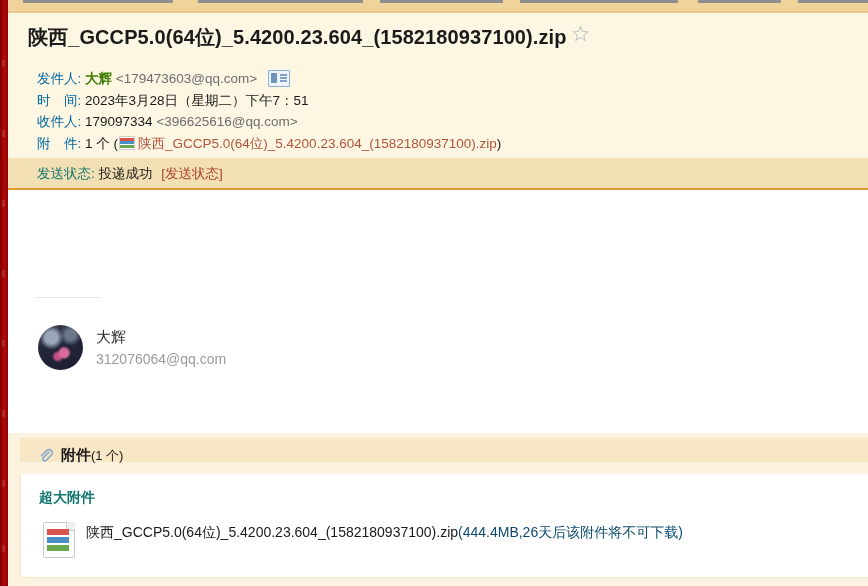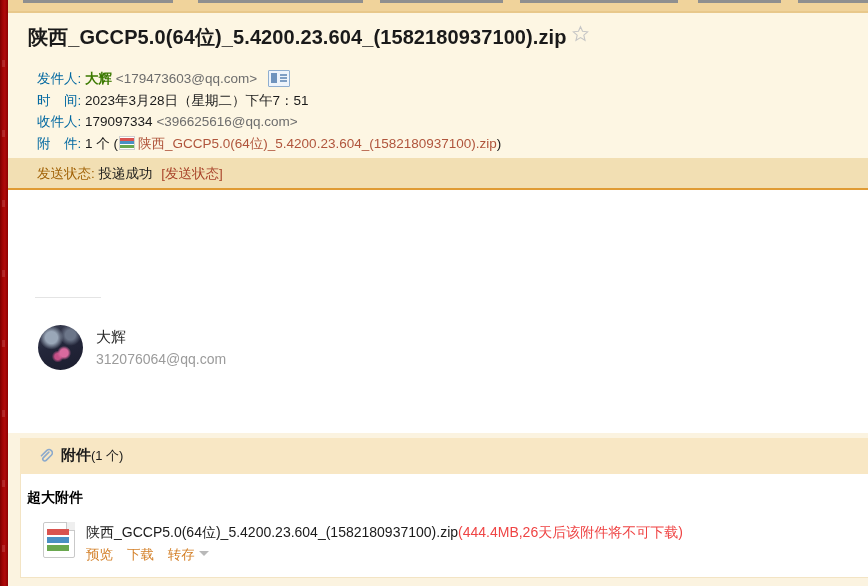--- a/index.html
+++ b/index.html
@@ -67,21 +67,21 @@
     margin:0 3px 0 1px;position:relative;background:#fff;border:1px solid #cfcfcf;
   }
   .zip-mini i{position:absolute;left:0;right:0;height:3px;display:block;}
   
   .status-bar{
     position:absolute;left:8px;top:158px;right:0;height:32px;
     background:#f2dfb3;border-bottom:2px solid #e09b34;
     box-sizing:border-box;
   }
   .status-bar .inner{position:absolute;left:29px;top:7px;font-size:13.5px;white-space:nowrap;}
-  .status-label{color:#a16207;}
+  .status-label{color:#0f766e;}
   .status-value{color:#1a1a1a;}
   .status-link{color:#a8432a;margin-left:5px;}
   
   .mail-body{
     position:absolute;left:8px;top:192px;right:0;height:234px;background:#ffffff;
   }
   .sig-rule{
     position:absolute;left:27px;top:105px;width:66px;height:1px;background:#e4e4e4;
   }
   .sig-card{position:absolute;left:30px;top:133px;}
@@ -97,50 +97,50 @@
   }
   .sig-text{margin-left:58px;padding-top:2px;}
   .sig-name{font-size:15px;color:#2b2b2b;line-height:20px;}
   .sig-mail{font-size:14px;color:#9b9b9b;line-height:24px;}
   
   .att-panel{
     position:absolute;left:8px;top:433px;right:0;bottom:0;
     background:#fbf3e0;
   }
   .att-head{
-    position:absolute;left:12px;top:5px;right:0;height:36px;
+    position:absolute;left:12px;top:5px;right:0;height:24px;
     background:#f8e7c4;
   }
   .att-head .ah-in{position:absolute;left:18px;top:8px;white-space:nowrap;}
   .clip-icon{display:inline-block;vertical-align:-3px;margin-right:4px;}
   .att-head-title{font-size:15px;font-weight:bold;color:#1a1a1a;}
   .att-head-count{font-size:13px;color:#1a1a1a;font-weight:normal;}
   .att-list{
     position:absolute;left:12px;top:41px;right:0;bottom:8px;
     background:#ffffff;border-left:1px solid #f3e4c4;border-bottom:1px solid #f3e4c4;
     box-sizing:border-box;
   }
   .att-group-title{
-    position:absolute;left:6px;top:15px;
-    font-size:14px;font-weight:bold;color:#000000;
+    position:absolute;left:18px;top:15px;
+    font-size:14px;font-weight:bold;color:#0f766e;
   }
   .att-row{position:absolute;left:22px;top:48px;right:6px;}
   .zip-big{
     float:left;width:30px;height:34px;position:relative;
     background:#ffffff;border:1px solid #c9c9c9;border-radius:2px;
   }
   .zip-big i{position:absolute;left:3px;width:22px;height:6px;display:block;}
   .zip-big .fold{
     position:absolute;right:-1px;top:-1px;width:8px;height:8px;
     background:#efefef;border-left:1px solid #c9c9c9;border-bottom:1px solid #c9c9c9;
   }
   .att-info{margin-left:43px;}
   .att-name-line{white-space:nowrap;line-height:20px;}
   .att-name{font-size:14px;color:#1a1a1a;}
-  .att-size{font-size:14px;color:#ef4444;}
+  .att-size{font-size:14px;color:#0c4a6e;}
   .att-actions{margin-top:4px;white-space:nowrap;}
   .act{font-size:13.5px;color:#d4812a;margin-right:10px;cursor:pointer;}
   .caret{
     display:inline-block;width:0;height:0;vertical-align:3px;
     border-left:5px solid transparent;border-right:5px solid transparent;
     border-top:5px solid #b9b9b9;margin-left:-6px;
   }
 </style>
 </head>
 <body>
@@ -252,21 +252,16 @@
       <div class="zip-big">
         <span class="fold"></span>
         <i style="top:6px;background:#d9534f"></i>
         <i style="top:14px;background:#4a90c4"></i>
         <i style="top:22px;background:#6aa84f"></i>
       </div>
       <div class="att-info">
         <div class="att-name-line">
           <span class="att-name">陕西_GCCP5.0(64位)_5.4200.23.604_(1582180937100).zip</span><span class="att-size">(444.4MB,26天后该附件将不可下载)</span>
         </div>
-        <div class="att-actions">
-          <span class="act">预览</span>
-          <span class="act">下载</span>
-          <span class="act">转存</span><span class="caret"></span>
-        </div>
       </div>
     </div>
   </div>
 </div>
 
 </body></html>

